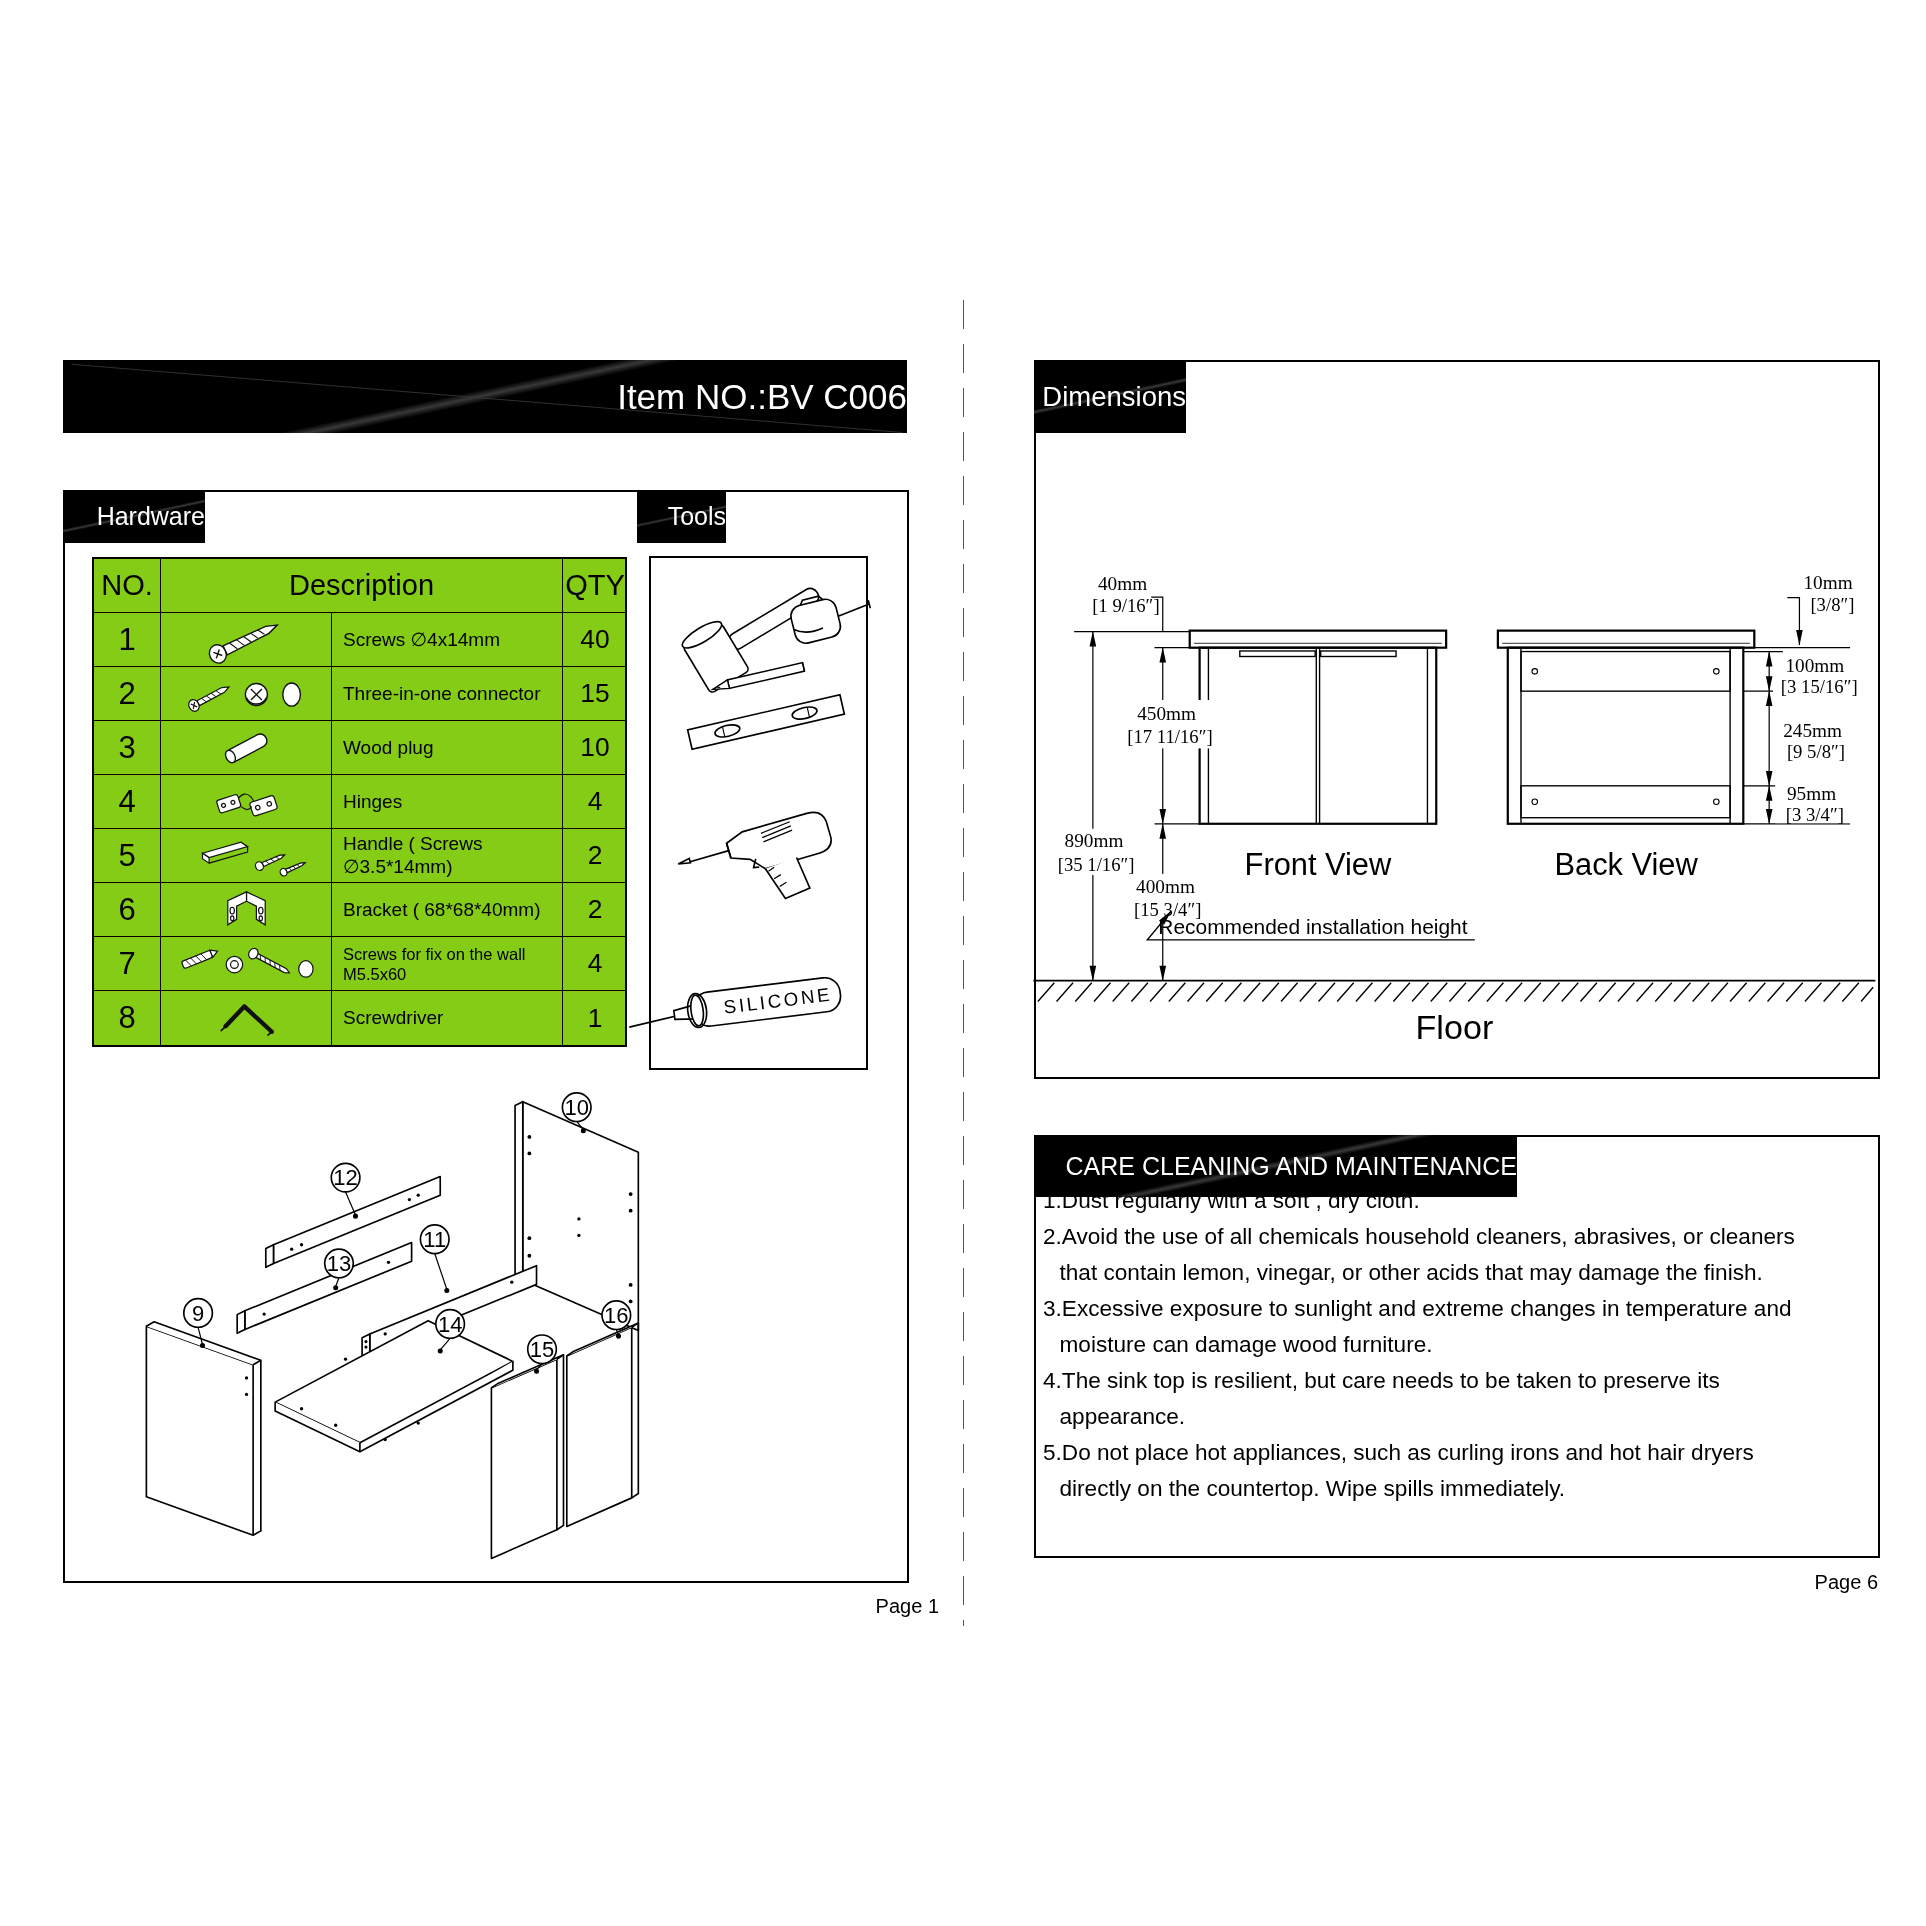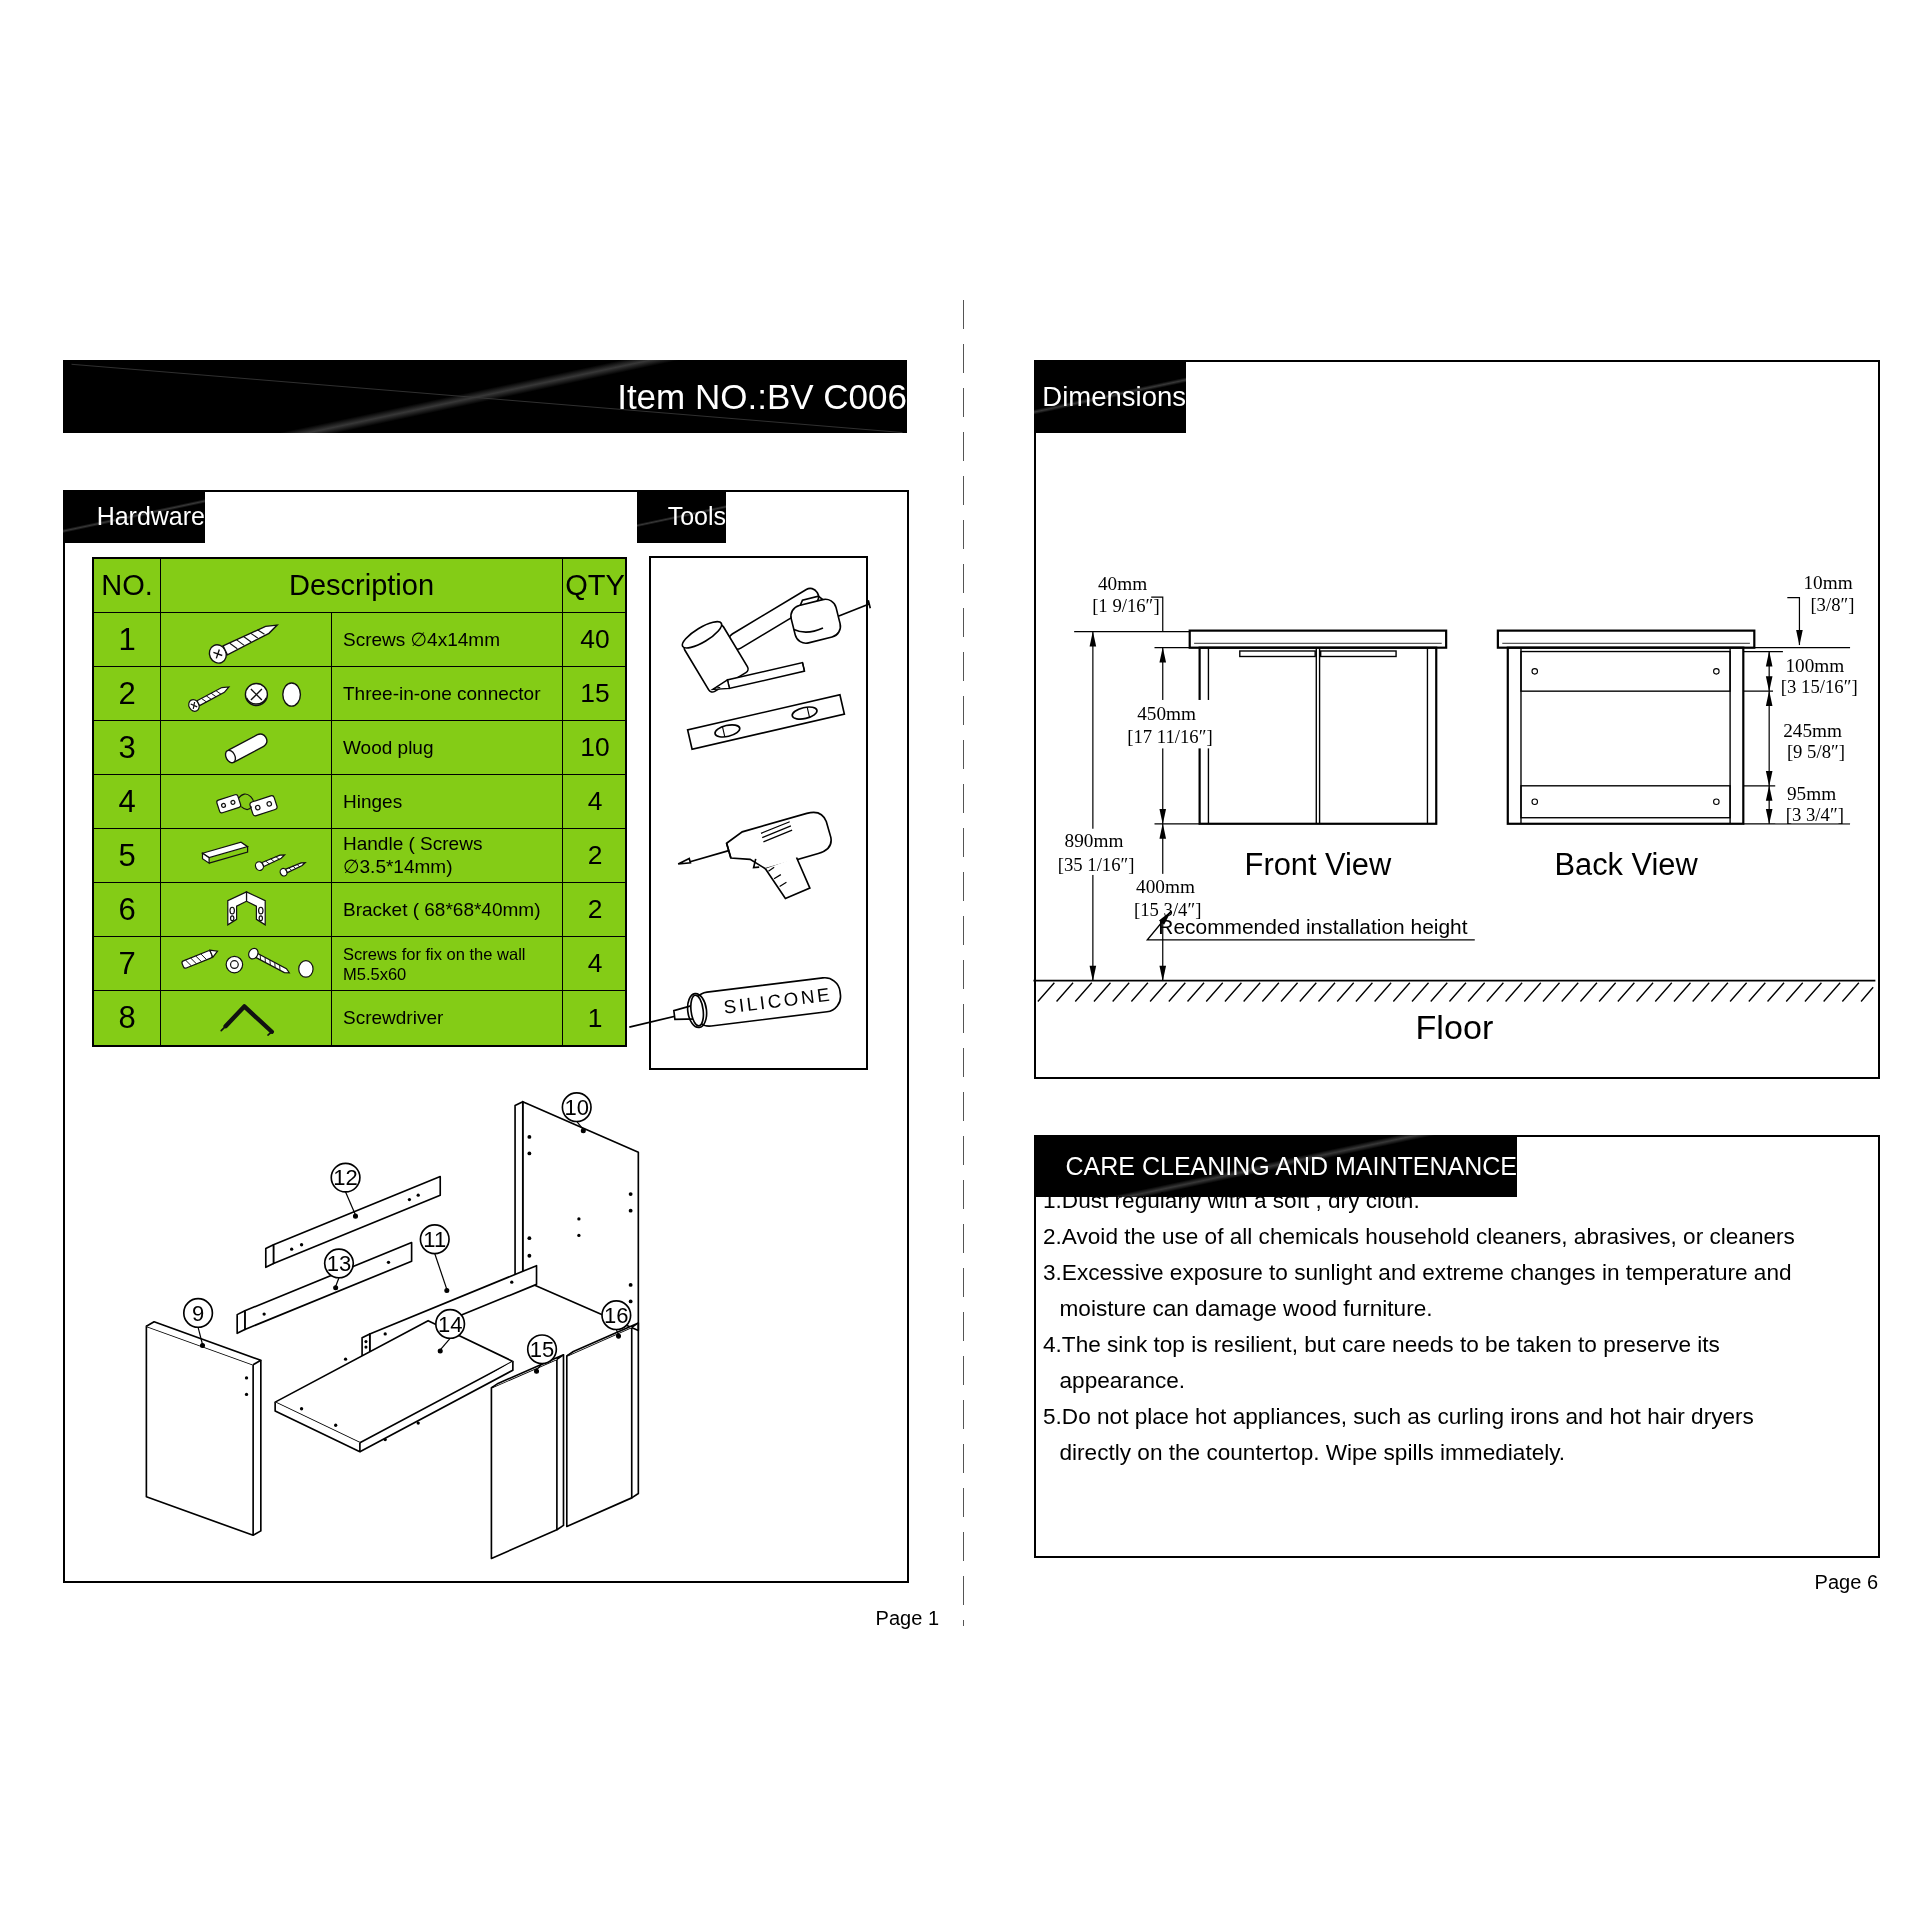--- a/index.html
+++ b/index.html
@@ -24,21 +24,21 @@
   .cell.bottomrow{border-bottom:none;}
   .hdr{height:54px;font-size:29px;}
   .rowh{height:54px;}
   .no-cell{font-size:31px;}
   .qty-cell{font-size:26.4px;}
   .desc-cell{justify-content:flex-start;padding-left:11px;font-size:19px;flex-direction:column;align-items:flex-start;justify-content:center;}
   .desc-small{font-size:16.5px;line-height:20px;}
   .icon-cell{padding:1.1px;}
   
   .page-label{font-size:20px;text-align:right;}
-  #page1{left:856px;top:1595px;width:83px;margin-top:12px;}
+  #page1{left:856px;top:1595px;width:83px;}
   #page6{left:1795px;top:1571px;width:83px;}
   
   #divider{left:963px;top:300px;width:1.1px;height:1326px;
            background:repeating-linear-gradient(to bottom,#555 0 29px,transparent 29px 44px);}
   
   #dim-box{left:1034px;top:360px;width:842px;height:715px;}
   #dimensions-label{left:1034px;top:360px;width:152px;height:73px;font-size:27.5px;padding-left:16.5px;box-sizing:border-box;}
   #care-box{left:1034px;top:1135px;width:842px;height:419px;}
   #care-header{left:1034px;top:1135px;width:483px;height:62px;font-size:25px;padding-left:14.3px;box-sizing:border-box;}
   #care-text{left:1043px;top:1183px;width:820px;font-size:22.6px;line-height:36px;}
@@ -229,20 +229,21 @@
     <span>Dimensions</span>
   </div>
 
   <div id="care-box" class="abs box"></div>
   <div id="care-header" class="abs black-label">
     <span>CARE CLEANING AND MAINTENANCE</span>
   </div>
   <div id="care-text" class="abs">
     <div class="care-line">1.Dust regularly with a soft , dry cloth.</div>
     <div class="care-line">2.Avoid the use of all chemicals household cleaners, abrasives, or cleaners</div>
+    <div class="care-line indent">that contain lemon, vinegar, or other acids that may damage the finish.</div>
     <div class="care-line">3.Excessive exposure to sunlight and extreme changes in temperature and</div>
     <div class="care-line indent">moisture can damage wood furniture.</div>
     <div class="care-line">4.The sink top is resilient, but care needs to be taken to preserve its</div>
     <div class="care-line indent">appearance.</div>
     <div class="care-line">5.Do not place hot appliances, such as curling irons and hot hair dryers</div>
     <div class="care-line indent">directly on the countertop. Wipe spills immediately.</div>
   </div>
 
   <div id="page6" class="abs page-label">Page 6</div>
 

